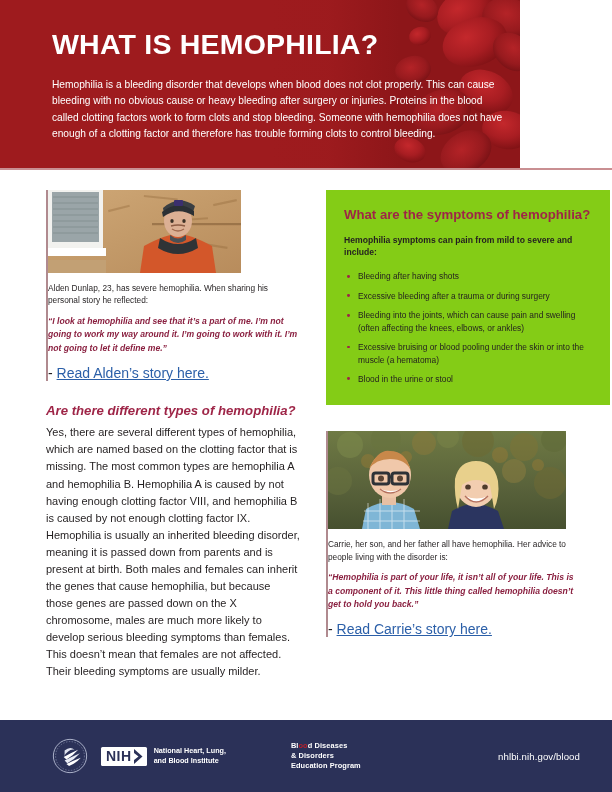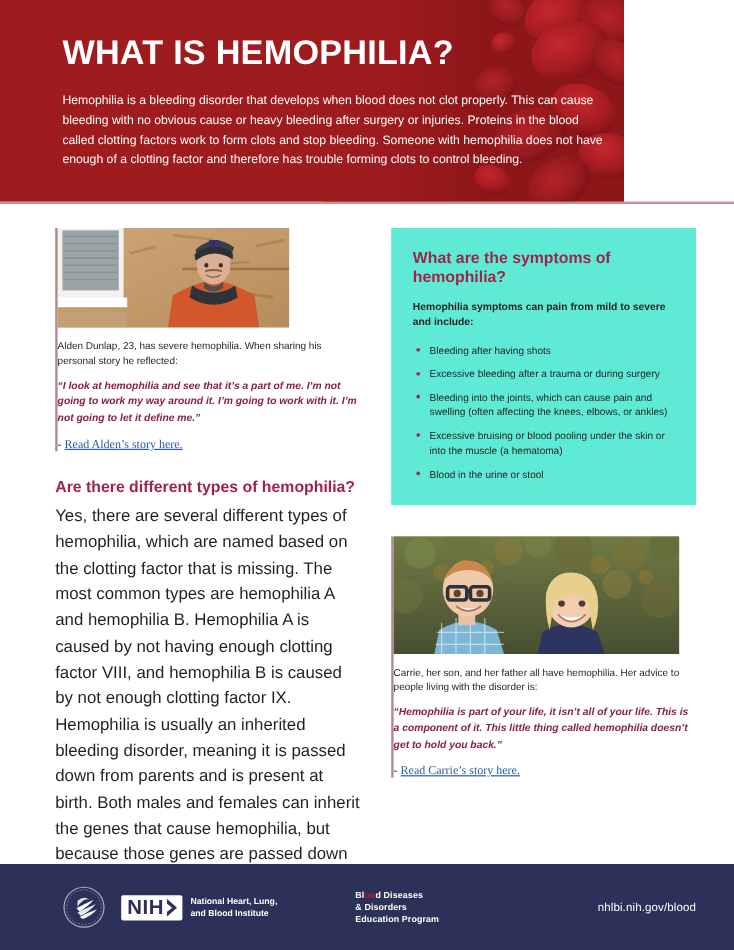--- a/index.html
+++ b/index.html
@@ -108,51 +108,51 @@
   }
   .testimonial-quote {
     font-size: 8.6px;
     line-height: 1.55;
     color: #8a2040;
     font-weight: bold;
     font-style: italic;
     margin: 8px 0 0 0;
   }
   .testimonial-link-row {
-    font-size: 10px;
+    font-size: 14px;
     color: #231f20;
     margin: 10px 0 0 0;
-    font-family: Liberation Serif, serif;
   }
   .testimonial-link {
     color: #2b5fa8;
     text-decoration: underline;
   }
 
   
   .sec-heading {
     color: #9e2547;
     font-size: 13.2px;
     font-weight: bold;
     line-height: 1.18;
     margin: 22px 0 6px 0;
+    font-style: italic;
   }
   .sec-body {
-    font-size: 14px;
+    font-size: 11px;
     line-height: 1.55;
     color: #231f20;
     margin: 0;
   }
 
   
   .panel {
-    background: #5eead4;
+    background: #84cc16;
     padding: 17px 18px 20px 18px;
     box-sizing: border-box;
-    width: 254px;
+    width: 284px;
   }
   .panel-heading {
     color: #9e2547;
     font-size: 13.2px;
     font-weight: bold;
     line-height: 1.18;
     margin: 0 0 11px 0;
   }
   .panel-intro {
     font-size: 8.6px;
@@ -204,21 +204,21 @@
   .footer-left {
     display: flex;
     align-items: center;
     gap: 13px;
   }
   .hhs-seal { width: 36px; height: 36px; display: block; }
   .nih-lockup { display: flex; align-items: center; gap: 7px; }
   .nih-badge {
     background: #ffffff;
     color: #2b3158;
-    font-size: 17px;
+    font-size: 14px;
     font-weight: bold;
     letter-spacing: 0.5px;
     padding: 2px 4px 2px 5px;
     line-height: 1;
     display: flex;
     align-items: center;
     border-radius: 1.5px;
   }
   .nih-chevron {
     margin-left: 2px;

